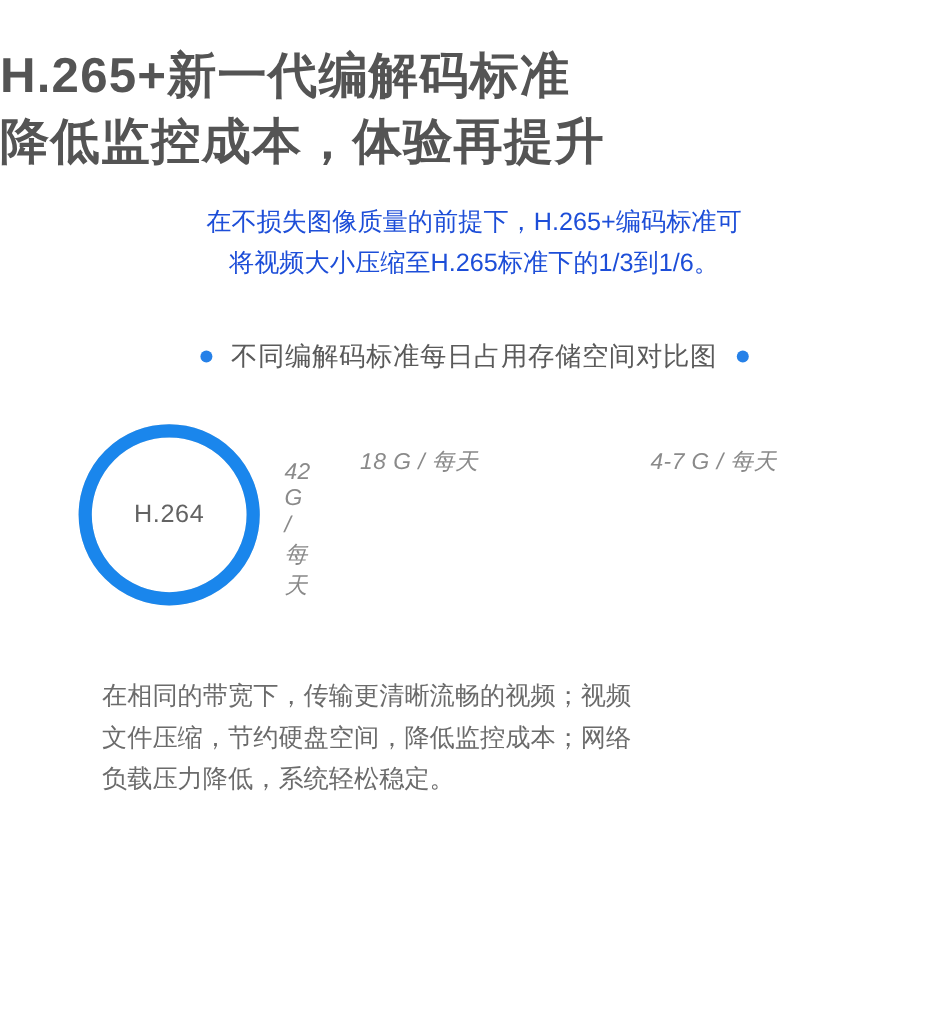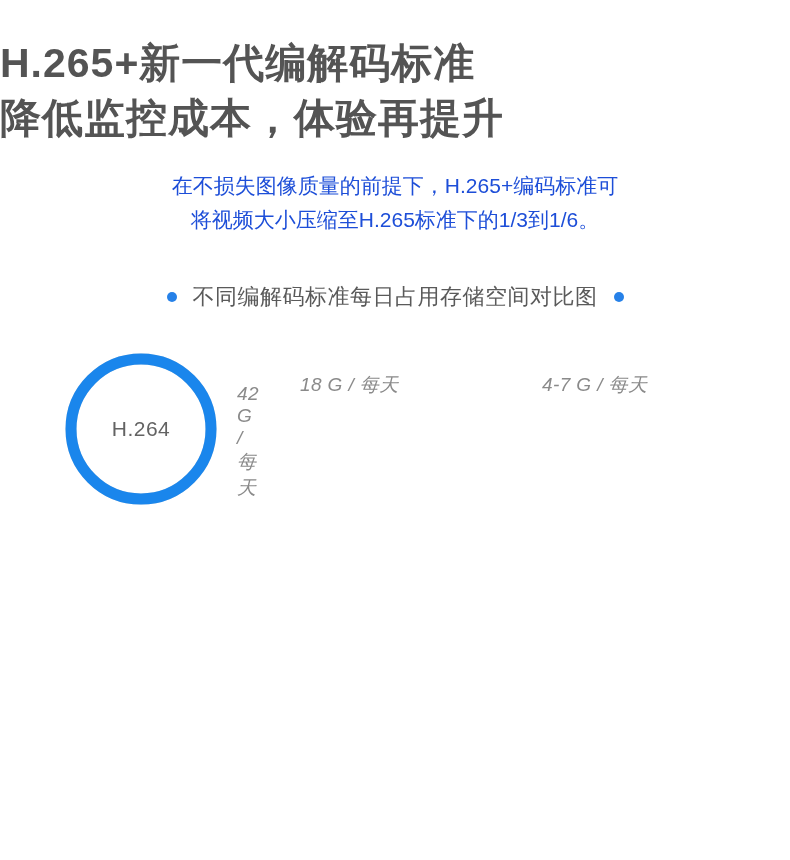--- a/index.html
+++ b/index.html
@@ -163,14 +163,19 @@
     <div class="chart-item">
       <div class="chart-caption">18 G / 每天</div>
     </div>
 
     <div class="chart-item">
       <div class="chart-caption">4-7 G / 每天</div>
     </div>
 
   </div>
 
+  <div class="outro">
+    <p>在相同的带宽下，传输更清晰流畅的视频；视频</p>
+    <p>文件压缩，节约硬盘空间，降低监控成本；网络</p>
+    <p>负载压力降低，系统轻松稳定。</p>
+  </div>
 
 </div>
 
 </body></html>

